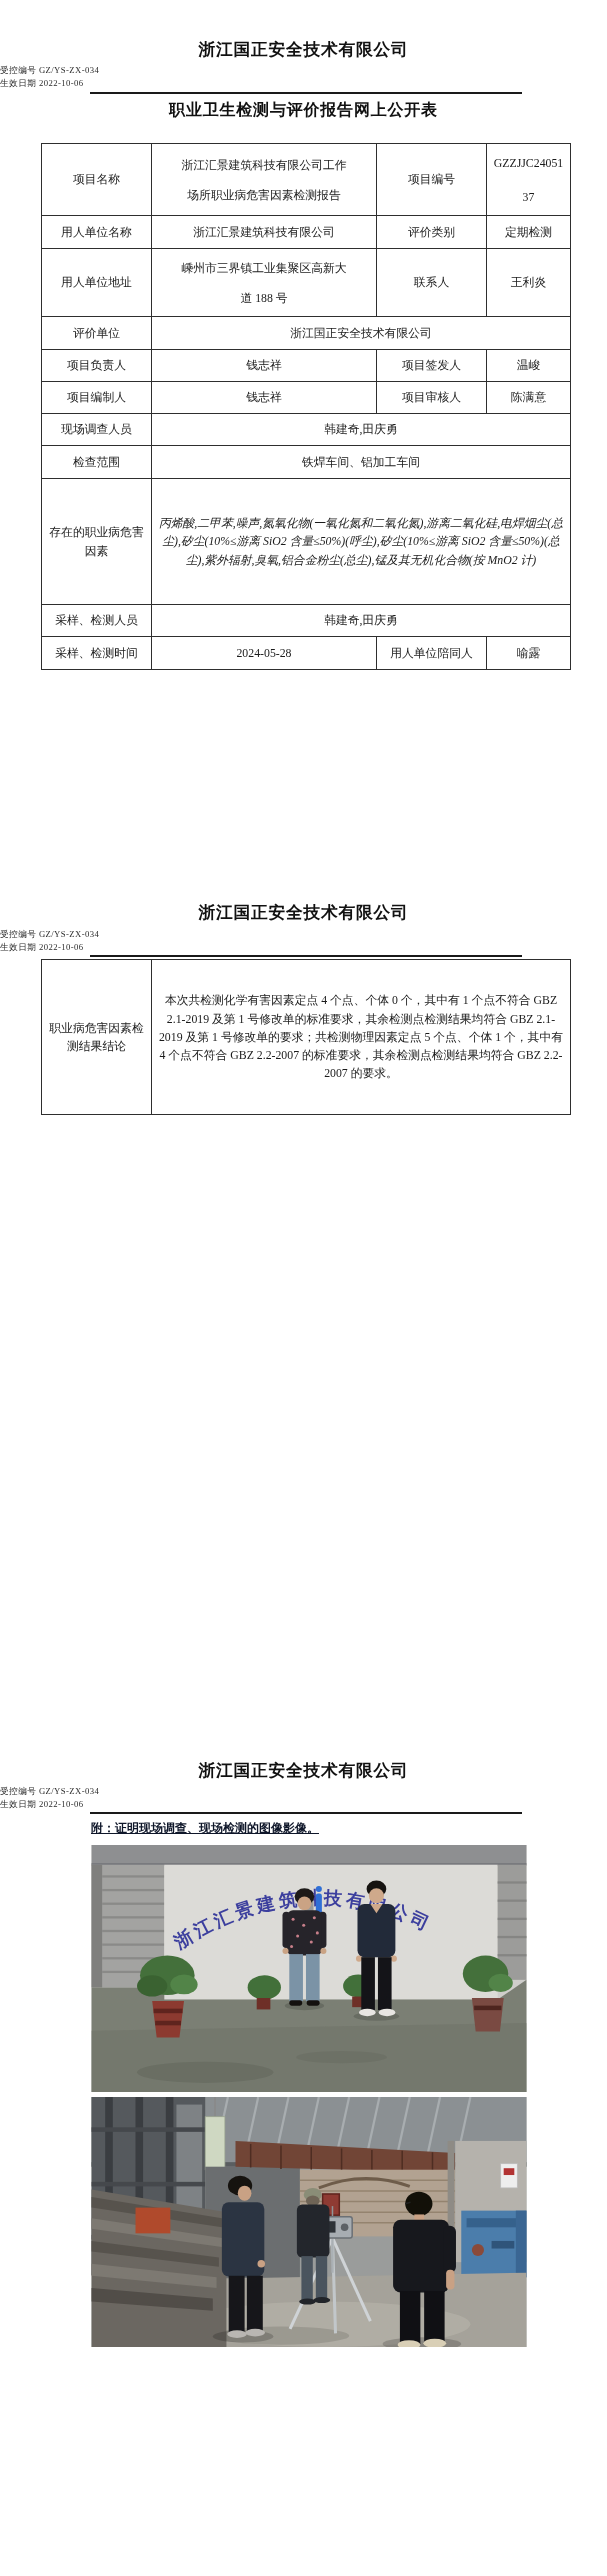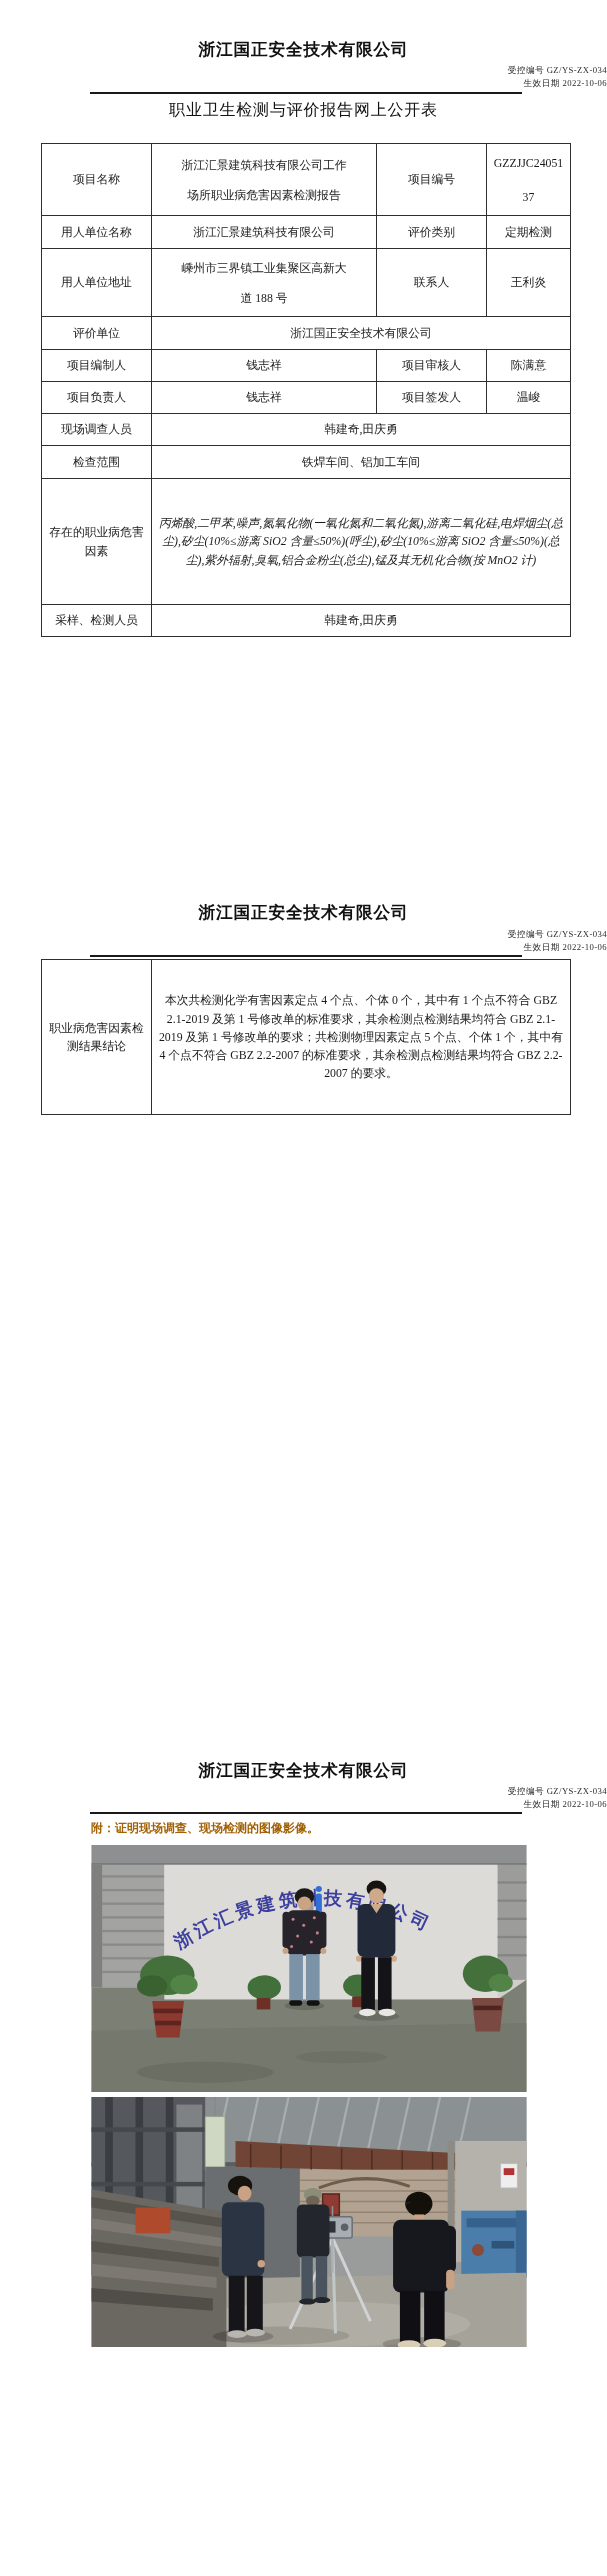--- a/index.html
+++ b/index.html
@@ -2,24 +2,24 @@
 <html style="font-size:12px"><head>
 <meta charset="utf-8">
 <style>
   html,body{margin:0;padding:0;}
   body{
     width:607px;height:2576px;position:relative;background:#ffffff;
     font-family:"Liberation Serif","DejaVu Serif",serif;color:#1b1b1b;
   }
   .abs{position:absolute;left:0;width:607px;}
   .company{font-size:16.7px;font-weight:bold;text-align:center;letter-spacing:0.8px;color:#111;}
-  .meta{font-size:8.7px;text-align:right;color:#2b2b2b;letter-spacing:0.4px;font-family:Liberation Serif, serif;}
+  .meta{font-size:8.7px;text-align:left;color:#2b2b2b;letter-spacing:0.4px;font-family:Liberation Serif, serif;}
   .rule{position:absolute;left:90px;width:432px;height:1.5px;background:#1a1a1a;}
-  .formtitle{font-size:16px;font-weight:normal;text-align:center;color:#111;letter-spacing:0.8px;}
-  .note{position:absolute;left:91px;font-size:12px;font-weight:bold;color:#a16207;}
+  .formtitle{font-size:16px;font-weight:bold;text-align:center;color:#111;letter-spacing:0.8px;}
+  .note{position:absolute;left:91px;font-size:12px;font-weight:bold;color:#0f172a;text-decoration:underline;}
 
   table.sheet{
     position:absolute;left:41px;width:530px;
     border-collapse:collapse;table-layout:fixed;
   }
   table.sheet td{
     border:1.5px solid #2e2e2e;text-align:center;vertical-align:middle;
     font-size:11.8px;line-height:1.55;padding:1.5px 6px;color:#1b1b1b;
     overflow:hidden;
   }
@@ -67,46 +67,52 @@
     <td>用人单位地址</td>
     <td><span class="cellspan w232">嵊州市三界镇工业集聚区高新大道 188 号</span></td>
     <td>联系人</td>
     <td>王利炎</td>
   </tr>
   <tr class="r44">
     <td>评价单位</td>
     <td colspan="3">浙江国正安全技术有限公司</td>
   </tr>
   <tr class="r42">
+    <td>项目负责人</td>
+    <td>钱志祥</td>
+    <td>项目签发人</td>
+    <td>温峻</td>
+  </tr>
+  <tr class="r42">
     <td>项目编制人</td>
     <td>钱志祥</td>
     <td>项目审核人</td>
     <td>陈满意</td>
   </tr>
   <tr class="r42">
-    <td>项目负责人</td>
-    <td>钱志祥</td>
-    <td>项目签发人</td>
-    <td>温峻</td>
-  </tr>
-  <tr class="r42">
     <td>现场调查人员</td>
     <td colspan="3">韩建奇,田庆勇</td>
   </tr>
   <tr class="r44">
     <td>检查范围</td>
     <td colspan="3">铁焊车间、铝加工车间</td>
   </tr>
   <tr class="r166">
     <td class="lblpad">存在的职业病危害因素</td>
     <td colspan="3" class="just">丙烯酸,二甲苯,噪声,氮氧化物(一氧化氮和二氧化氮),游离二氧化硅,电焊烟尘(总尘),矽尘(10%≤游离 SiO2 含量≤50%)(呼尘),矽尘(10%≤游离 SiO2 含量≤50%)(总尘),紫外辐射,臭氧,铝合金粉尘(总尘),锰及其无机化合物(按 MnO2 计)</td>
   </tr>
   <tr class="r42">
     <td>采样、检测人员</td>
     <td colspan="3">韩建奇,田庆勇</td>
+  </tr>
+  <tr class="r44">
+    <td>采样、检测时间</td>
+    <td>2024-05-28</td>
+    <td>用人单位陪同人</td>
+    <td>喻露</td>
   </tr>
 </tbody>
   </table>
 
 <div class="abs company" style="top:901px">浙江国正安全技术有限公司</div>
 <div class="abs meta" style="top:929px">受控编号 GZ/YS-ZX-034</div>
 <div class="abs meta" style="top:942px">生效日期 2022-10-06</div>
 <div class="rule" style="top:955px"></div>
 
 <table class="sheet" style="top:959px">

